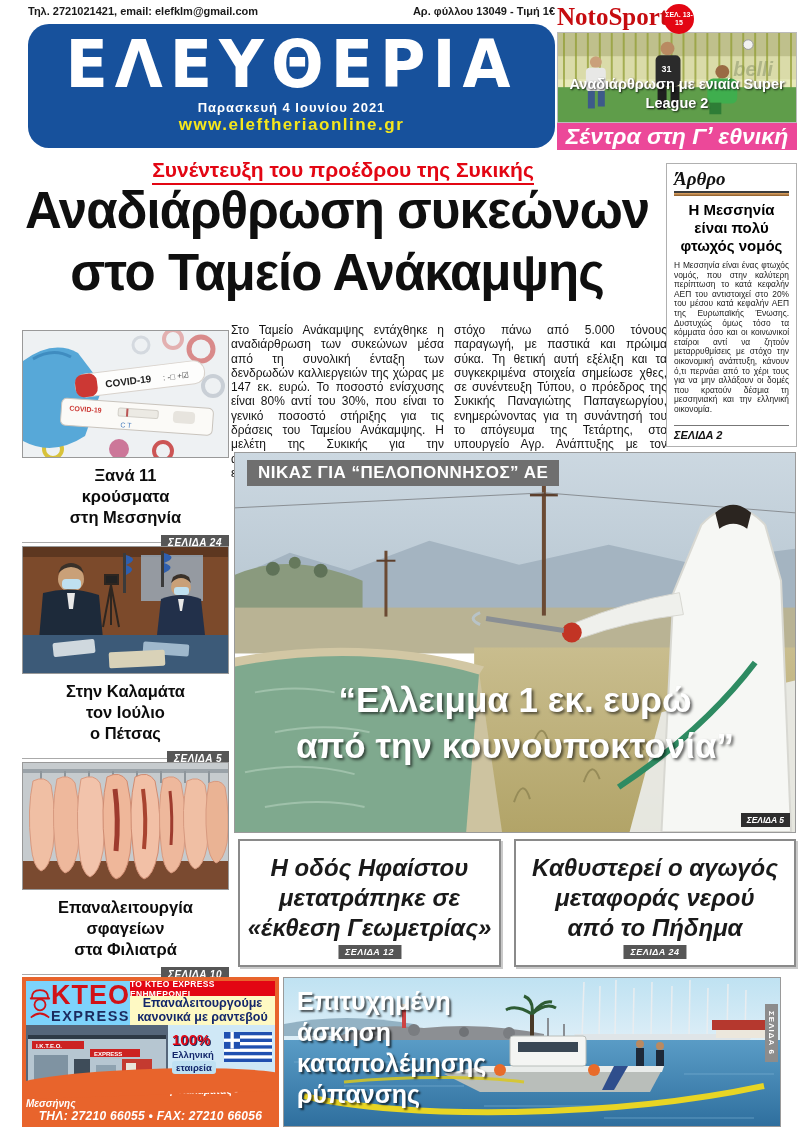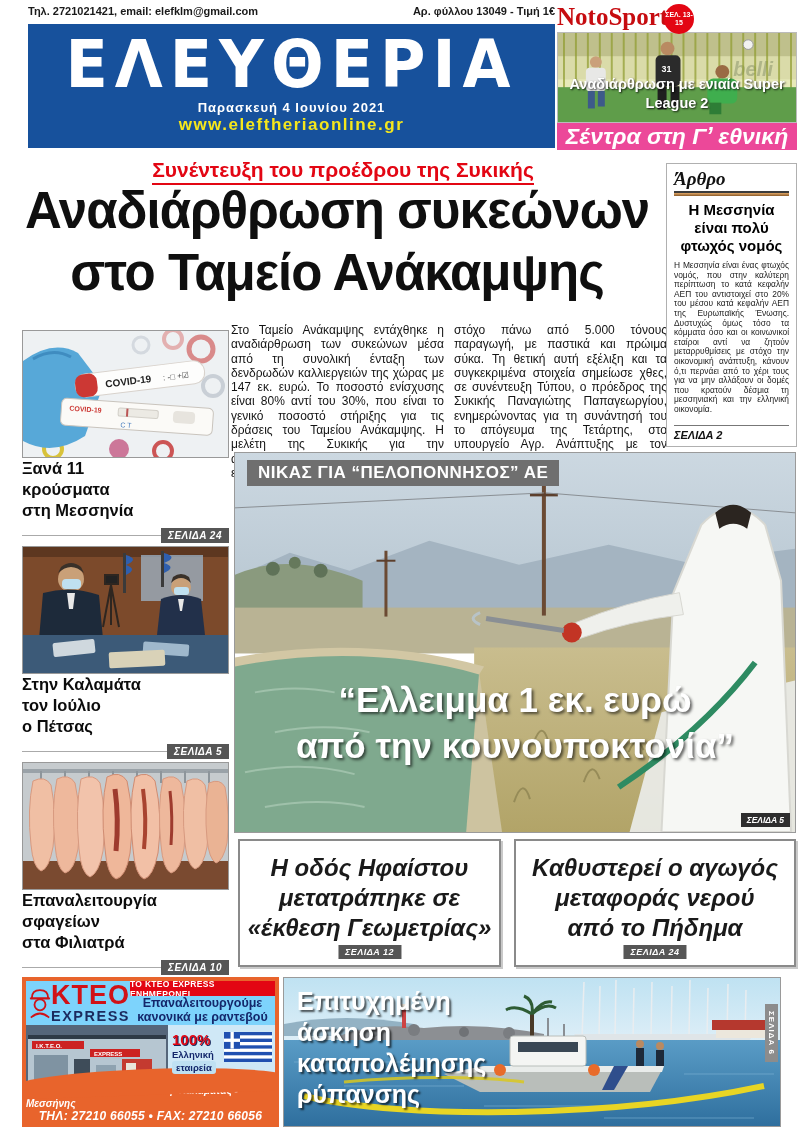--- a/index.html
+++ b/index.html
@@ -4,21 +4,21 @@
 <style>
   * { margin:0; padding:0; box-sizing:border-box; }
   body { background:#e9e9e9; font-family:"Liberation Sans", sans-serif; }
   .page { position:relative; width:800px; height:1131px; background:#ffffff; margin:0 auto; overflow:hidden; color:#111; }
 
   
   .contact { position:absolute; left:28px; top:5px; font-size:11px; font-weight:bold; color:#1a1a1a; }
   .issue   { position:absolute; left:330px; top:5px; width:225px; text-align:right; font-size:11px; font-weight:bold; color:#1a1a1a; }
 
   
-  .masthead { position:absolute; left:28px; top:24px; width:527px; height:124px; background:#17519c; text-align:center; }
+  .masthead { position:absolute; left:28px; top:24px; width:527px; height:124px; background:#17519c; text-align:center;border-radius:21px; }
   .mast-title { margin-top:8px; font-family:"DejaVu Sans", sans-serif; font-size:62px; line-height:66px; font-weight:800; color:#fff; letter-spacing:7px; transform:scaleY(1.05); }
   .mast-date { font-size:13px; font-weight:bold; color:#fff; margin-top:2px; letter-spacing:1px; }
   .mast-url  { font-size:17px; font-weight:bold; color:#f5e71c; letter-spacing:1.5px; }
 
   
   .notosport { position:absolute; left:557px; top:4px; width:240px; height:146px; display:flex; flex-direction:column; }
   .ns-head { position:relative; height:28px; background:#fff; }
   .ns-logo { font-family:"Liberation Serif", serif; font-weight:bold; font-size:25px; line-height:26px; color:#c60c10; }
   .ns-badge { position:absolute; left:107px; top:0px; width:30px; height:30px; border-radius:50%; background:#e30613; color:#fff; font-size:7px; font-weight:bold; display:flex; align-items:center; justify-content:center; text-align:center; line-height:8px; z-index:2; }
   .ns-photo { position:relative; flex:1; overflow:hidden; border:1px solid #bbb; }
@@ -43,21 +43,21 @@
   .ar-rule { height:5px; background:linear-gradient(180deg,#e2a868,#8a5a28); border-top:2px solid #3c3c3c; margin:1px 0 5px; }
   .ar-title { text-align:center; font-weight:bold; font-size:15px; line-height:18px; color:#000; margin-bottom:6px; }
   .ar-body { flex:1; font-size:8.4px; line-height:9.6px; text-align:justify; color:#222; }
   .ar-ref { border-top:1px solid #777; margin-top:4px; padding-top:3px; text-align:left; font-style:italic; font-weight:bold; font-size:11px; }
 
   
   .sidebar { position:absolute; left:22px; top:330px; width:209px; height:648px; }
   .sb-item { position:absolute; left:0; width:207px; }
   .sb-photo { height:128px; border:1px solid #999; overflow:hidden; background:#ddd; }
   .sb-photo svg { display:block; width:100%; height:100%; }
-  .sb-head { text-align:left; font-weight:bold; font-size:16.5px; line-height:21px; color:#0c0c0c; }
+  .sb-head { margin-top:7px; text-align:center; font-weight:bold; font-size:16.5px; line-height:21px; color:#0c0c0c; }
   .refrow { display:flex; align-items:center; margin-top:7px; }
   .refrow .line { flex:1; height:1px; background:#aaa; }
   .badge { background:#565656; color:#fff; font-size:10px; font-weight:bold; font-style:italic; padding:2px 7px; letter-spacing:.5px; }
 
   
   .mainphoto { position:absolute; left:234px; top:452px; width:562px; height:381px; border:1px solid #9a9a9a; overflow:hidden; }
   .mainphoto svg.scene { display:block; width:100%; height:100%; }
   .mp-header { position:absolute; left:12px; top:7px; background:#6f6f6f; color:#fff; font-weight:bold; font-size:17px; padding:3px 11px; letter-spacing:.5px; }
   .mp-caption { position:absolute; left:0; right:0; top:224px; text-align:center; color:#fff; font-weight:bold; font-size:35px; line-height:46px; text-shadow:2px 2px 3px rgba(0,0,0,.6); }
   .mp-badge { position:absolute; right:5px; bottom:5px; background:#2e2e2e; color:#fff; font-size:8.5px; font-weight:bold; font-style:italic; padding:2px 6px; }
@@ -72,21 +72,21 @@
 
   
   .ad { position:absolute; left:22px; top:977px; width:257px; height:150px; border:4px solid #e8642c; background:#fff; display:flex; flex-direction:column; overflow:hidden; }
   .ad-row1 { display:flex; height:48px; }
   .ad-logo { width:104px; display:flex; align-items:center; padding-left:3px; background:#7dd3fc; }
   .ad-logo .stack { line-height:1; }
   .ad-kteo { color:#d01217; font-weight:800; font-size:27px; letter-spacing:1px; }
   .ad-express { color:#1b2a5e; font-weight:bold; font-size:14.5px; letter-spacing:1.5px; }
   .ad-right1 { flex:1; display:flex; flex-direction:column; }
   .ad-redbar { height:15px; background:#e30613; color:#fff; font-size:8.5px; font-weight:bold; display:flex; align-items:center; justify-content:center; letter-spacing:.3px; }
-  .ad-msg { flex:1; background:#7dd3fc; color:#14276b; font-weight:bold; font-size:12.5px; line-height:14px; display:flex; flex-direction:column; align-items:center; justify-content:center; }
+  .ad-msg { flex:1; background:#fef9c3; color:#14276b; font-weight:bold; font-size:12.5px; line-height:14px; display:flex; flex-direction:column; align-items:center; justify-content:center; }
   .ad-row2 { position:relative; height:64px; background:#cfe8f6; }
   .ad-row2::after { content:""; position:absolute; left:-12px; right:-12px; bottom:-12px; height:26px; background:#e8642c; border-radius:100% 100% 0 0; transform:rotate(-2deg); }
   .ad-build { position:absolute; left:0; top:0; width:142px; height:64px; }
   .ad-100 { position:absolute; left:146px; top:6px; color:#e30613; font-weight:800; font-size:15px; text-shadow:1px 1px 0 #1b2a5e; }
   .ad-gr1 { position:absolute; left:146px; top:24px; color:#14276b; font-weight:bold; font-size:9.5px; }
   .ad-gr2 { position:absolute; left:146px; top:36px; color:#14276b; font-weight:bold; font-size:9.5px; background:#bfe0f2; padding:1px 4px; border-radius:3px; z-index:1; }
   .ad-flag { position:absolute; right:3px; top:7px; z-index:1; }
   .ad-row3 { flex:1; background:#e8642c; color:#fff; display:flex; flex-direction:column; align-items:center; justify-content:center; line-height:13px; }
   .ad-addr { font-size:10px; font-weight:bold; font-style:italic; }
   .ad-addr b { font-size:13px; font-style:italic; }

